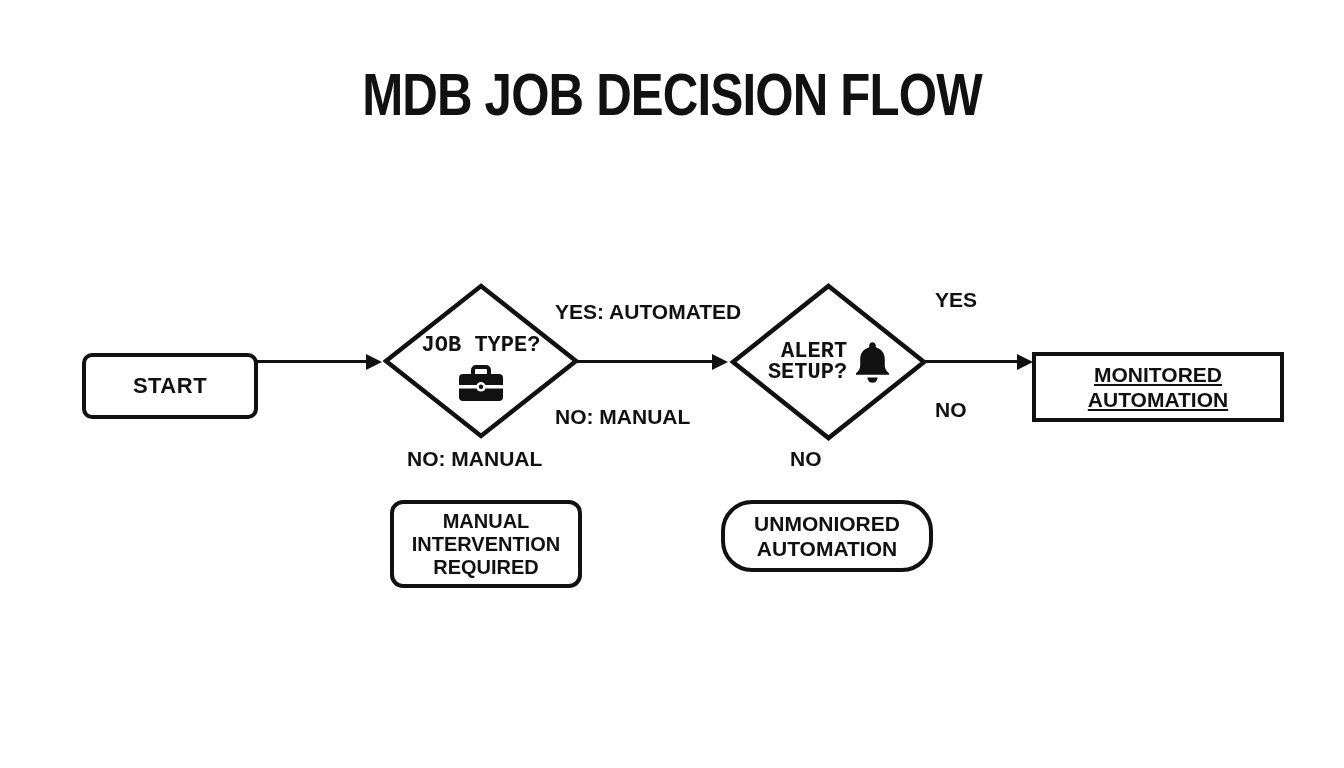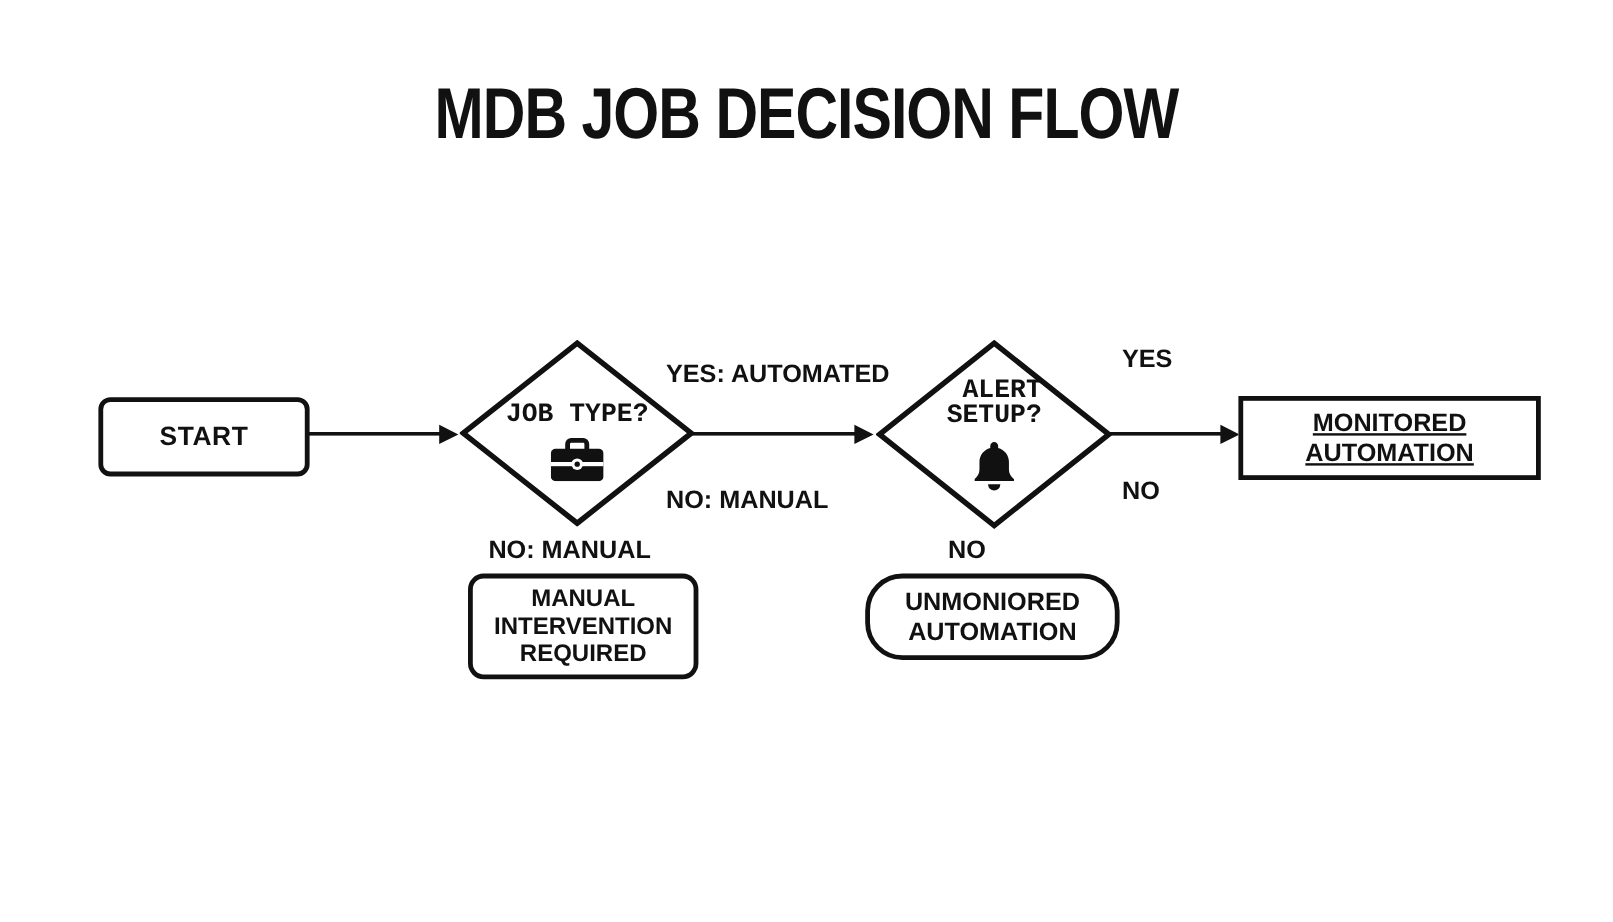--- a/index.html
+++ b/index.html
@@ -28,38 +28,39 @@
   .box {
     position: absolute;
     border: 4px solid var(--ink, #111);
     background: #fff;
     display: flex;
     flex-direction: column;
     align-items: center;
     justify-content: center;
     text-align: center;
     font-weight: bold;
+    margin-top: 22px;
   }
   .box span { display: block; }
   .start-box { left: 82px; top: 331px; width: 176px; height: 66px; border-radius: 10px; font-size: 22px; letter-spacing: 0.5px; }
   .manual-box { left: 390px; top: 478px; width: 192px; height: 88px; font-size: 20px; line-height: 23px; border-radius: 13px; }
   .unmonitored-box { left: 721px; top: 478px; width: 212px; height: 72px; font-size: 21px; line-height: 25px; border-radius: 31px; }
   .monitored-box { left: 1032px; top: 330px; width: 252px; height: 70px; font-size: 21px; line-height: 25px; text-decoration: underline; }
   .diamond-svg { position: absolute; display: block; }
   .diamond-content {
     position: absolute;
     display: flex;
     align-items: center;
     justify-content: center;
     font-weight: bold;
     text-align: right;
     font-family: Liberation Mono, monospace;
   }
   .job-content { left: 383px; top: 283px; width: 196px; height: 156px; flex-direction: column; gap: 7px; padding-top: 12px; font-size: 22px; }
-  .alert-content { left: 730px; top: 283px; width: 197px; height: 158px; flex-direction: column; gap: 9px; font-size: 22px; line-height: 21px; }
+  .alert-content { left: 730px; top: 283px; width: 197px; height: 158px; flex-direction: row; gap: 9px; font-size: 22px; line-height: 21px; }
   .alert-text span { display: block; }
   .lbl { position: absolute; font-weight: bold; text-align: left; font-size: 21px; white-space: nowrap; }
   .hline { position: absolute; height: 3px; background: var(--ink, #111); }
   .ahead {
     position: absolute; width: 0; height: 0;
     border-top: 8px solid transparent;
     border-bottom: 8px solid transparent;
     border-left: 16px solid var(--ink, #111);
   }
   .icon-svg { display: block; }

